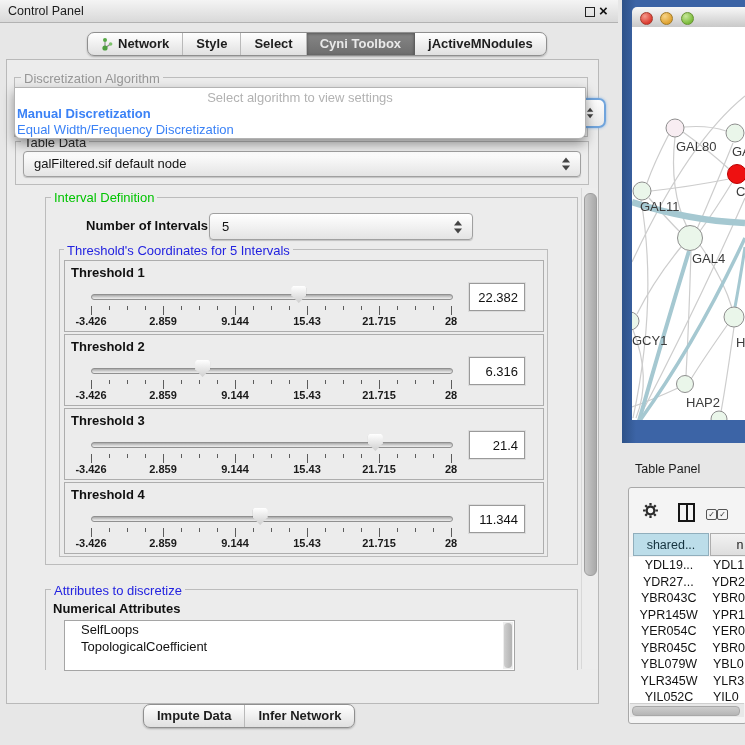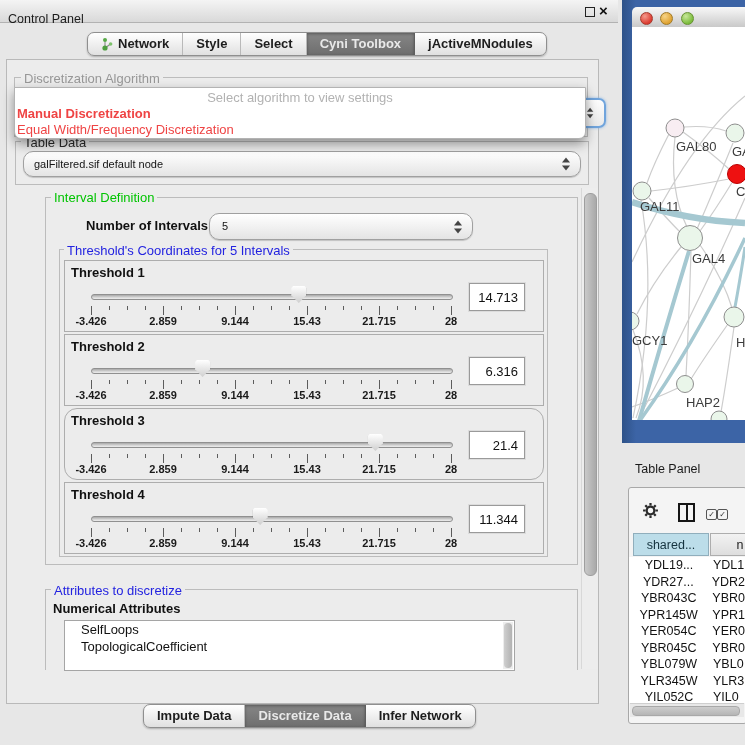--- a/index.html
+++ b/index.html
@@ -2,49 +2,49 @@
 <html style="--green-label: #00c400; --blue-label: #2323e0; --gray-label: #979797; --frame-blue: #3c64a6; --header-blue: #bcdde9; --node-red: #ee1111; --teal-edge: #a5c8d1;"><head>
 <meta charset="utf-8">
 <style>
   html,body{margin:0;padding:0;}
   body{width:745px;height:745px;overflow:hidden;background:#e7e7e7;
        font-family:"Liberation Sans",sans-serif;-webkit-font-smoothing:antialiased;position:relative;}
   .abs{position:absolute;}
   
   .titlebar{left:0;top:0;width:618px;height:22px;background:linear-gradient(#f4f4f4,#d9d9d9);
             border-bottom:1px solid #b2b2b2;}
-  .titlebar .t{position:absolute;left:8px;top:0;line-height:22px;font-size:12.5px;color:#1c1c1c;margin-top:8px;}
+  .titlebar .t{position:absolute;left:8px;top:0;line-height:22px;font-size:12.5px;color:#1c1c1c;}
   .float-ic{position:absolute;left:585px;top:7px;width:8px;height:8px;border:1.5px solid #222;}
   .close-ic{position:absolute;left:599px;top:1px;font-size:15px;font-weight:900;color:#111;line-height:20px;}
   
   .seg{display:flex;border:1px solid #8f8f8f;border-radius:7px;overflow:hidden;
        box-shadow:0 1px 2px rgba(0,0,0,.25);background:linear-gradient(#ffffff,#e0e0e0);}
   .seg>div{padding:0 13px;line-height:22px;font-size:13px;font-weight:600;color:#1d1d1d;
            border-right:1px solid #b9b9b9;display:flex;align-items:center;gap:5px;white-space:nowrap;}
   .seg>div:last-child{border-right:none;border-radius:9px;}
   .seg>div.sel{background:linear-gradient(#868686,#6e6e6e);color:#e9e9e9;border-right-color:#5e5e5e;
                box-shadow:inset 0 1px 3px rgba(0,0,0,.35);}
   
   .content{left:6px;top:59px;width:591px;height:643px;background:#ececec;border:1px solid #b9b9b9;}
   .group{position:absolute;border:1px solid #bcbcbc;background:transparent;}
   .gtitle{position:absolute;font-size:13px;background:#ececec;padding:0 3px;white-space:nowrap;}
-  .combo{position:absolute;border:1px solid #a0a0a0;border-radius:10px;
+  .combo{position:absolute;border:1px solid #a0a0a0;border-radius:4px;
          background:linear-gradient(#ffffff,#e4e4e4);box-shadow:0 1px 1px rgba(0,0,0,.18);
-         font-size:11px;color:#141414;}
+         font-size:13px;color:#141414;}
   .combo .cv{position:absolute;left:10px;top:0;line-height:inherit;}
   .spin{position:absolute;right:9px;top:50%;transform:translateY(-50%);width:9px;height:13px;}
   .spin:before{content:"";position:absolute;left:0;top:0;border-left:4.5px solid transparent;
                border-right:4.5px solid transparent;border-bottom:5px solid #444;}
   .spin:after{content:"";position:absolute;left:0;bottom:0;border-left:4.5px solid transparent;
               border-right:4.5px solid transparent;border-top:5px solid #444;}
   
   .popup{left:13px;top:86px;width:570px;height:50px;background:#fff;border:1px solid #b3b3b3;
          border-radius:0 0 7px 7px;box-shadow:0 5px 12px rgba(0,0,0,.4);z-index:50;font-size:13px;}
   .popup .prompt{text-align:center;color:#b2b2b2;line-height:16px;padding-top:2px;}
-  .popup .opt{line-height:16px;padding-left:2px;color:#ef4444;}
+  .popup .opt{line-height:16px;padding-left:2px;color:#3b82f6;}
   .popup .opt.b{font-weight:bold;}
   .focus-frag{left:570px;top:97px;width:31px;height:26px;border:2px solid #70a4dc;border-radius:7px;
               background:linear-gradient(#fdfdfd,#e9e9e9);box-shadow:0 0 3px #8ab6e4;z-index:20;}
   
   .thr-panel{position:absolute;left:4px;width:478px;height:70px;border:1px solid #adadad;}
   .thr-label{position:absolute;left:6px;top:4px;font-size:13px;font-weight:bold;color:#111;}
   .thr-track{position:absolute;left:26px;top:33px;width:360px;height:4px;border:1px solid #909090;
              border-radius:4px;background:linear-gradient(#a8a8a8,#dedede 70%,#ececec);}
   .thr-thumb{position:absolute;top:25px;width:15px;height:17px;
              background:linear-gradient(#ffffff,#cfcfcf);
@@ -186,21 +186,21 @@
           <div class="tick" style="left: 332px; top: 45px; height: 4px;"></div>
           <div class="tick" style="left: 350px; top: 45px; height: 4px;"></div>
           <div class="tick" style="left: 368px; top: 45px; height: 4px;"></div>
           <div class="tick" style="left: 386px; top: 45px; height: 9px;"></div>
           <div class="ticklab" style="left: 4px;">-3.426</div>
           <div class="ticklab" style="left: 76px;">2.859</div>
           <div class="ticklab" style="left: 148px;">9.144</div>
           <div class="ticklab" style="left: 220px;">15.43</div>
           <div class="ticklab" style="left: 292px;">21.715</div>
           <div class="ticklab" style="left: 364px;">28</div>
-          <div class="thr-field">14.713</div>
+          <div class="thr-field">22.382</div>
         </div>
         <div class="thr-panel" style="top: 84px;">
           <div class="thr-label">Threshold 2</div>
           <div class="thr-track"></div>
           <div class="thr-thumb" style="left: 130.099px;"></div>
           <div class="tick" style="left: 26px; top: 45px; height: 9px;"></div>
           <div class="tick" style="left: 44px; top: 45px; height: 4px;"></div>
           <div class="tick" style="left: 62px; top: 45px; height: 4px;"></div>
           <div class="tick" style="left: 80px; top: 45px; height: 4px;"></div>
           <div class="tick" style="left: 98px; top: 45px; height: 9px;"></div>
@@ -221,21 +221,21 @@
           <div class="tick" style="left: 368px; top: 45px; height: 4px;"></div>
           <div class="tick" style="left: 386px; top: 45px; height: 9px;"></div>
           <div class="ticklab" style="left: 4px;">-3.426</div>
           <div class="ticklab" style="left: 76px;">2.859</div>
           <div class="ticklab" style="left: 148px;">9.144</div>
           <div class="ticklab" style="left: 220px;">15.43</div>
           <div class="ticklab" style="left: 292px;">21.715</div>
           <div class="ticklab" style="left: 364px;">28</div>
           <div class="thr-field">6.316</div>
         </div>
-        <div class="thr-panel" style="top: 158px; border-radius: 13px;">
+        <div class="thr-panel" style="top: 158px;">
           <div class="thr-label">Threshold 3</div>
           <div class="thr-track"></div>
           <div class="thr-thumb" style="left: 302.894px;"></div>
           <div class="tick" style="left: 26px; top: 45px; height: 9px;"></div>
           <div class="tick" style="left: 44px; top: 45px; height: 4px;"></div>
           <div class="tick" style="left: 62px; top: 45px; height: 4px;"></div>
           <div class="tick" style="left: 80px; top: 45px; height: 4px;"></div>
           <div class="tick" style="left: 98px; top: 45px; height: 9px;"></div>
           <div class="tick" style="left: 116px; top: 45px; height: 4px;"></div>
           <div class="tick" style="left: 134px; top: 45px; height: 4px;"></div>
@@ -314,23 +314,20 @@
 
   <div class="abs vscroll" style="left:574px;top:128px;height:481px;">
     <div class="th"></div>
   </div>
 </div>
 
 <div class="abs seg" style="left:143px;top:704px;height:22px;">
   <div>
       <span>Impute Data</span>
     </div>
-  <div class="sel">
-      <span>Discretize Data</span>
-    </div>
   <div>
       <span>Infer Network</span>
     </div>
 </div>
 
 <div class="abs net-frame"></div>
 <div class="abs net-titlebar">
   <span class="light l-red"></span>
   <span class="light l-yellow"></span>
   <span class="light l-green"></span>

